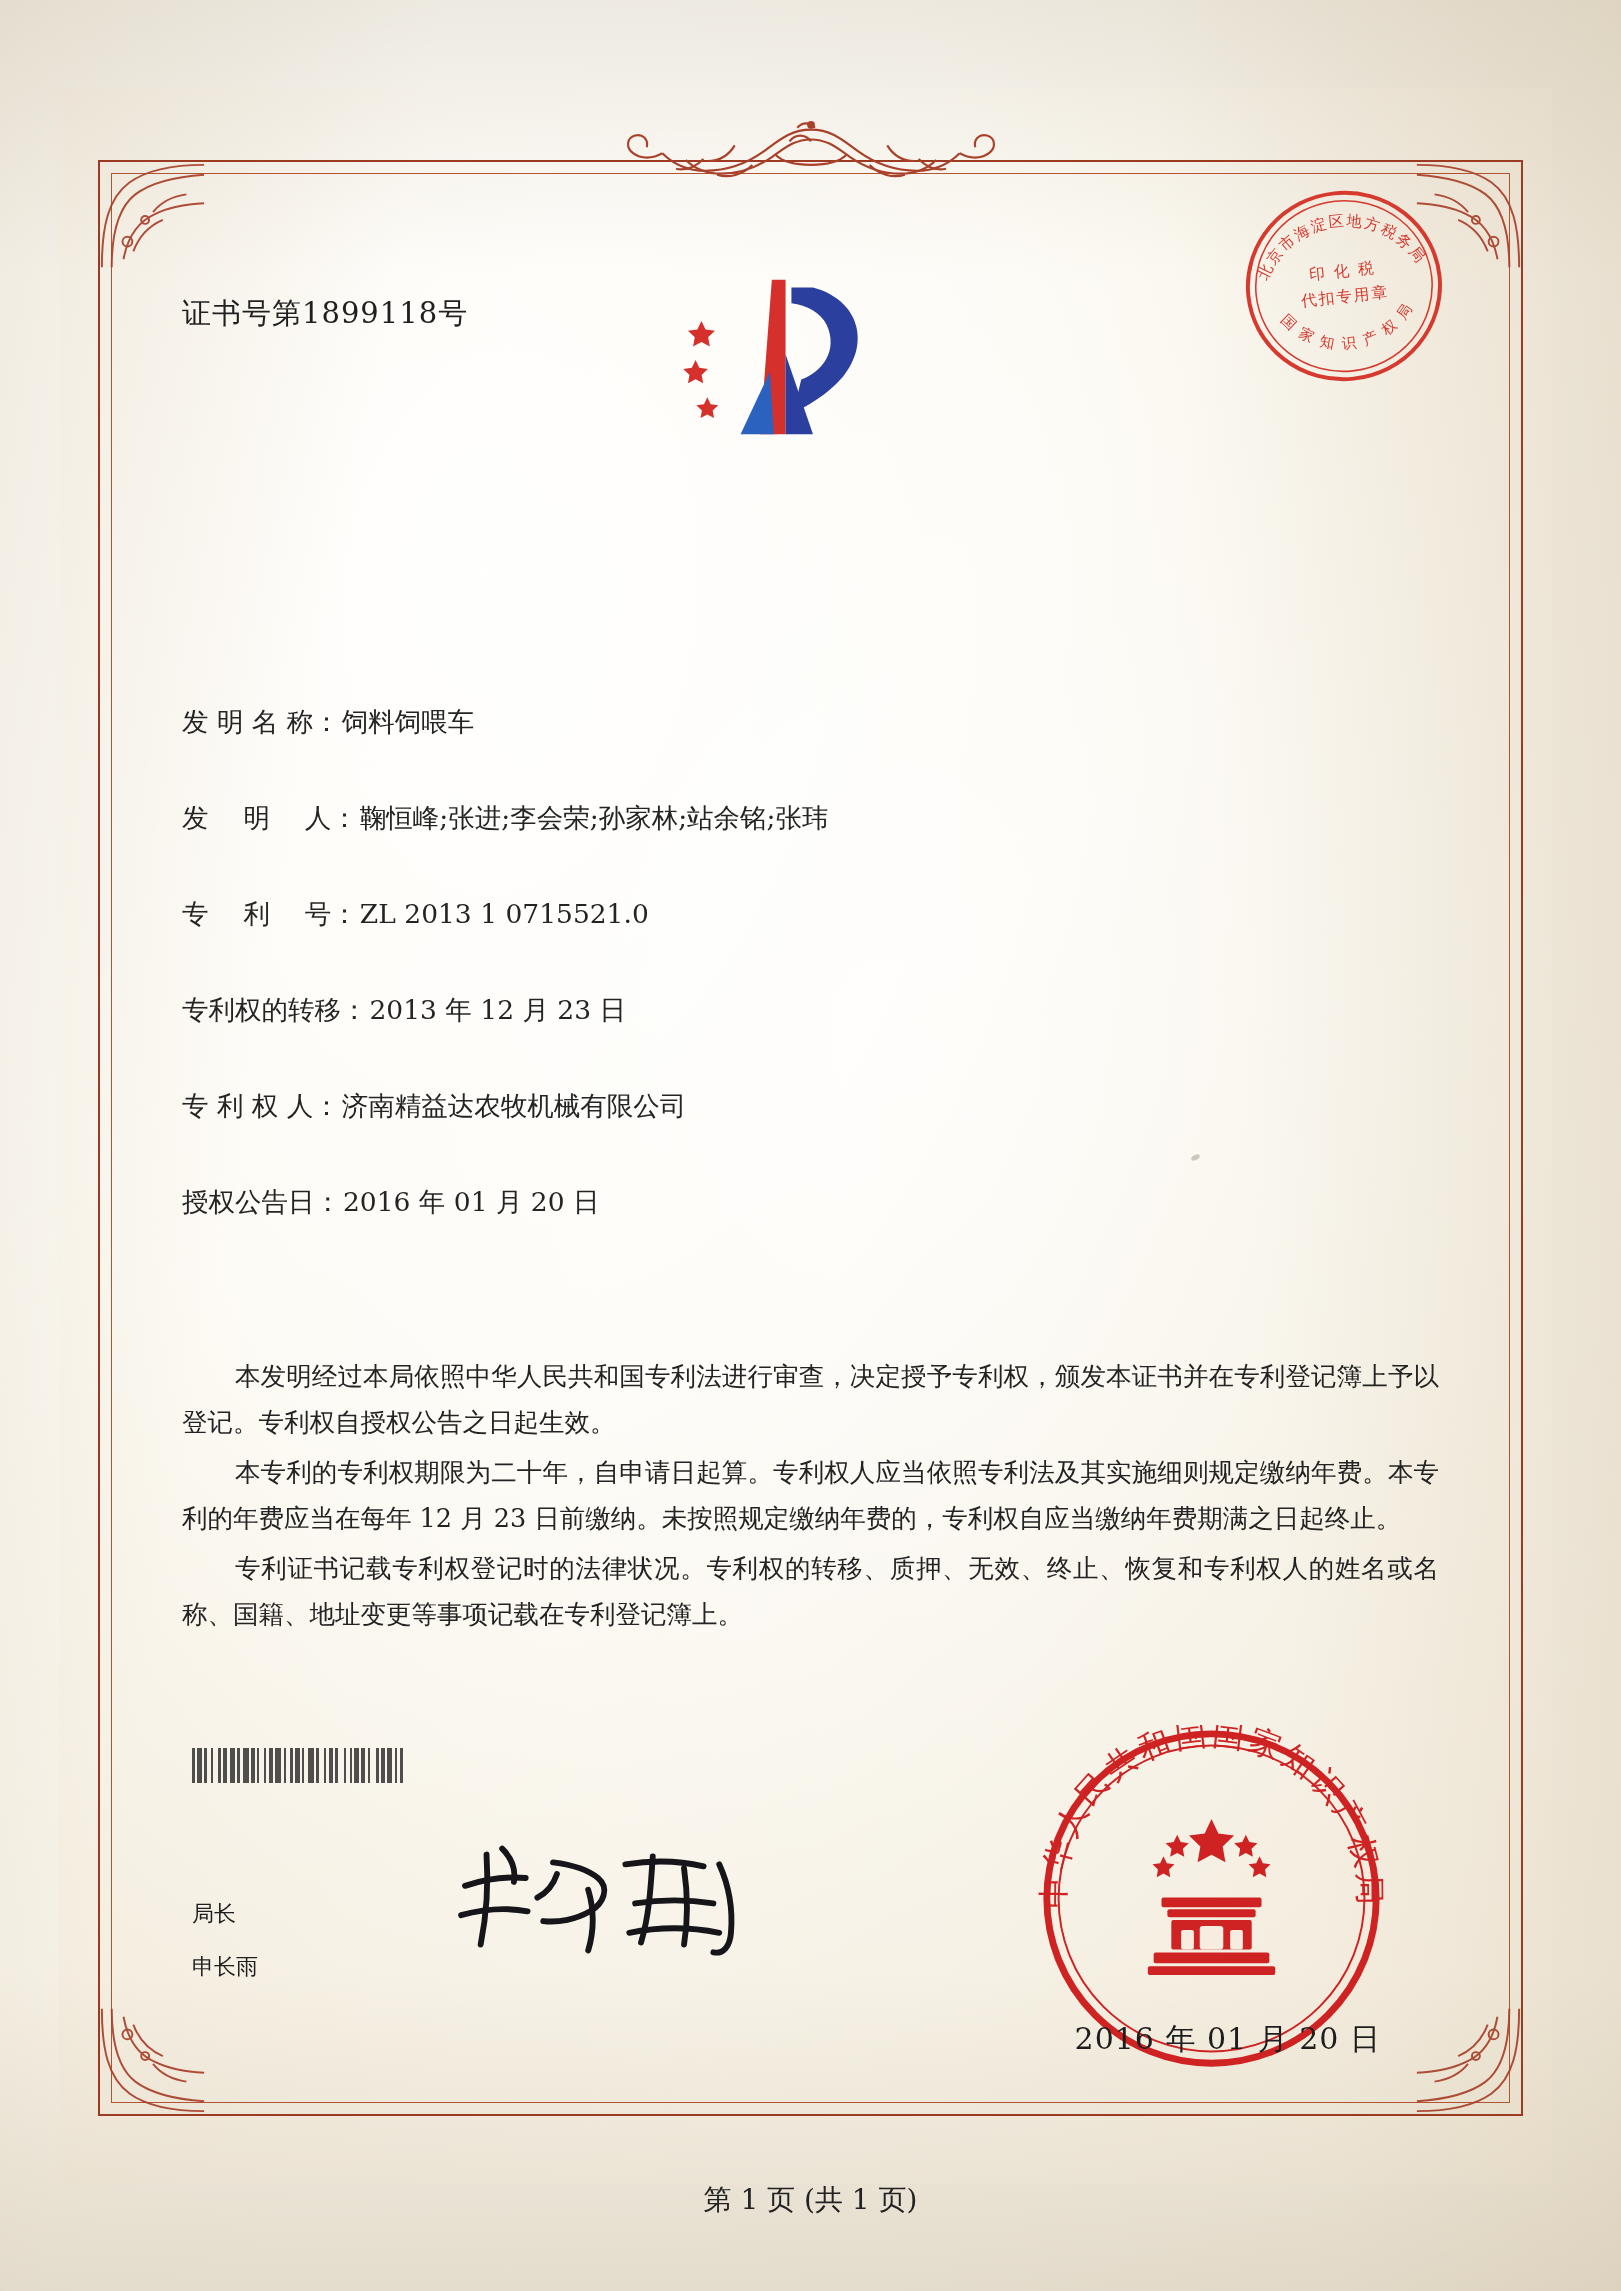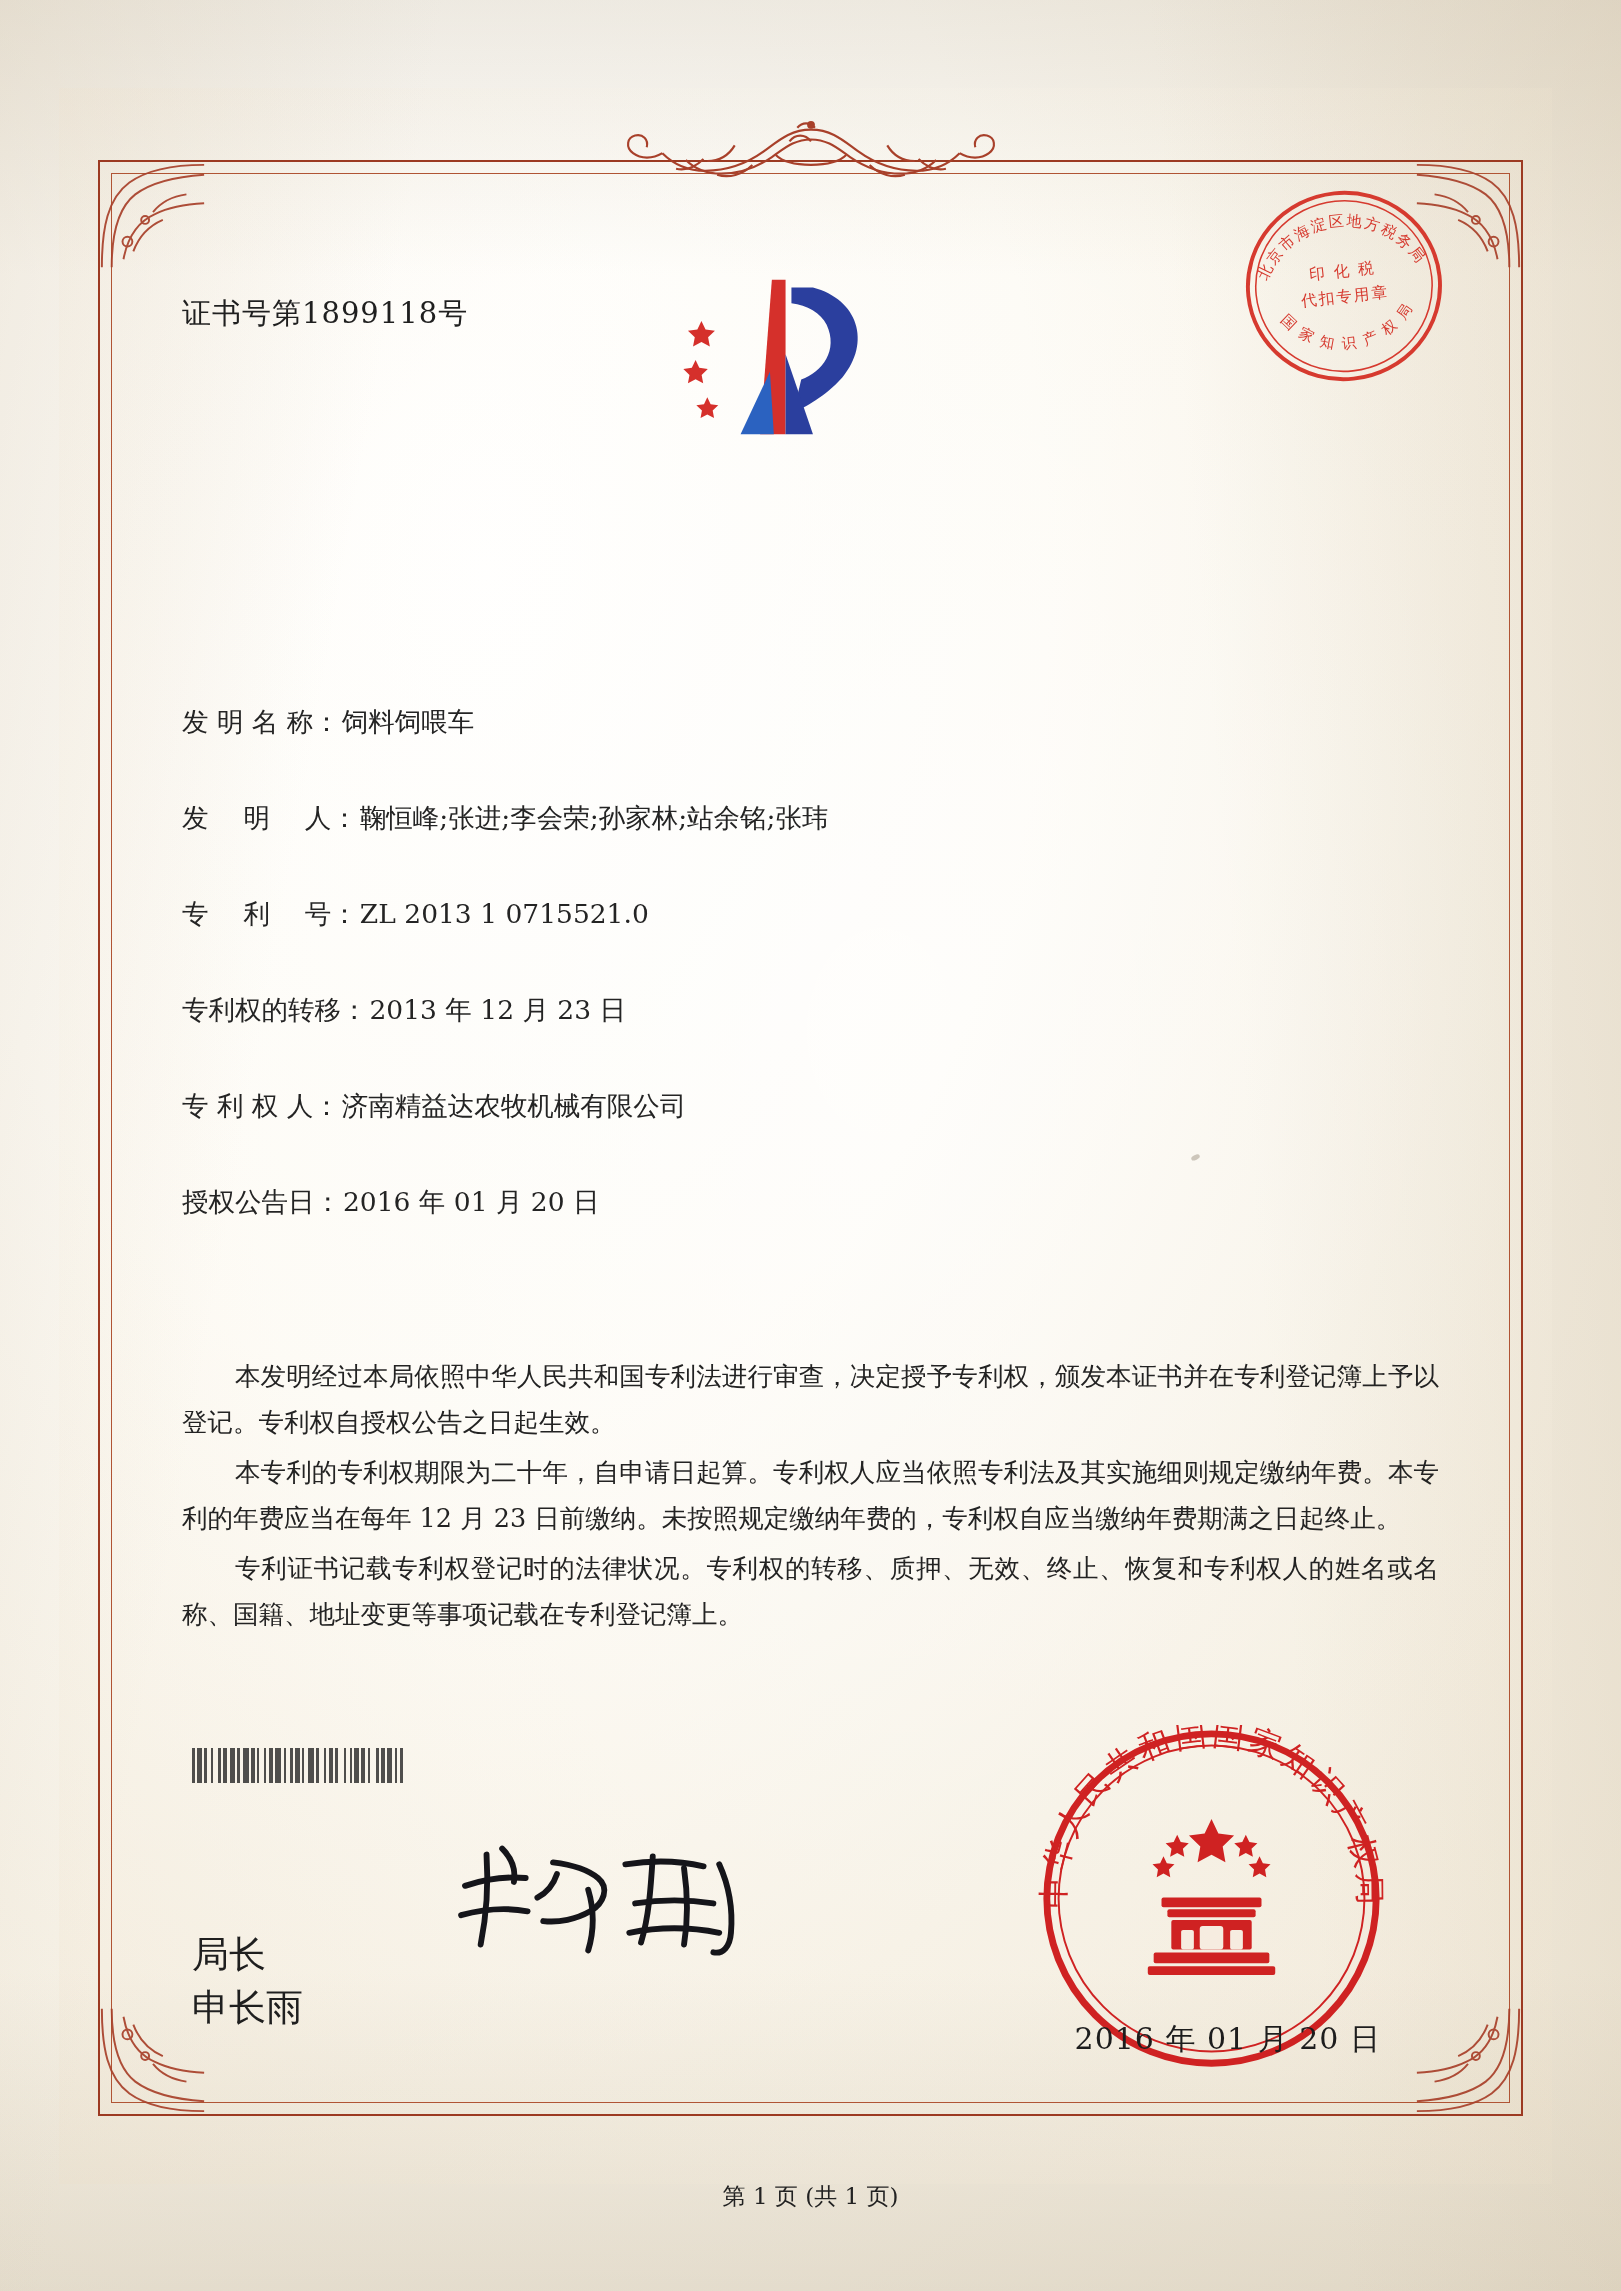--- a/index.html
+++ b/index.html
@@ -158,22 +158,22 @@
     display: flex;
     align-items: stretch;
     opacity: 0.82;
   }
   .barcode i { display: block; background: #2a2a2a; }
 
   
   .sign-block {
     position: absolute;
     left: 192px;
-    top: 1928px;
-    font-size: 37px;
+    top: 1887px;
+    font-size: 22px;
     color: #1f1f1f;
     line-height: 53px;
     font-family: "DejaVu Serif", "Liberation Serif", serif;
   }
   .signature-img {
     position: absolute;
     left: 443px;
     top: 1835px;
     width: 353px;
     height: 132px;
@@ -200,21 +200,21 @@
     color: #1d1d1d;
     font-family: "DejaVu Serif", "Liberation Serif", serif;
   }
 
   
   .page-footer {
     position: absolute;
     left: 0; right: 0;
     top: 2181px;
     text-align: center;
-    font-size: 23px;
+    font-size: 28px;
     color: #222;
     font-family: "DejaVu Serif", "Liberation Serif", serif;
   }
 
   .cert-no {
     position: absolute;
     left: 182px;
     top: 294px;
     font-size: 29px;
     letter-spacing: 1px;

